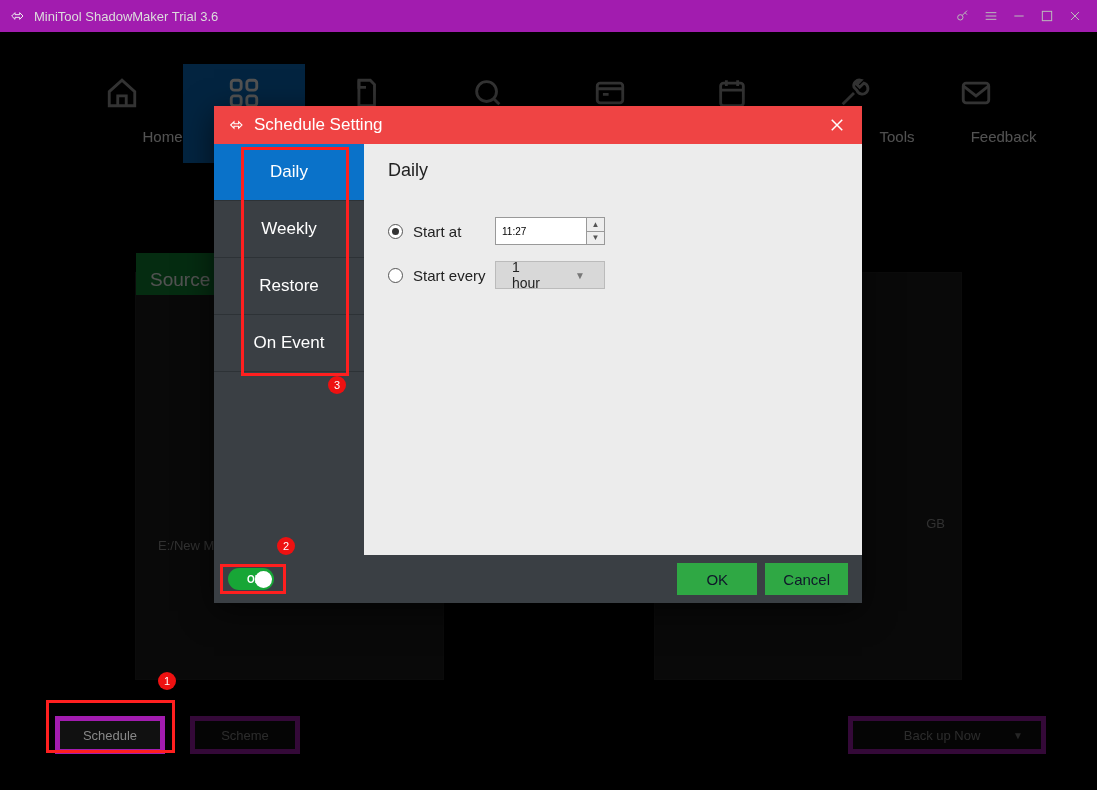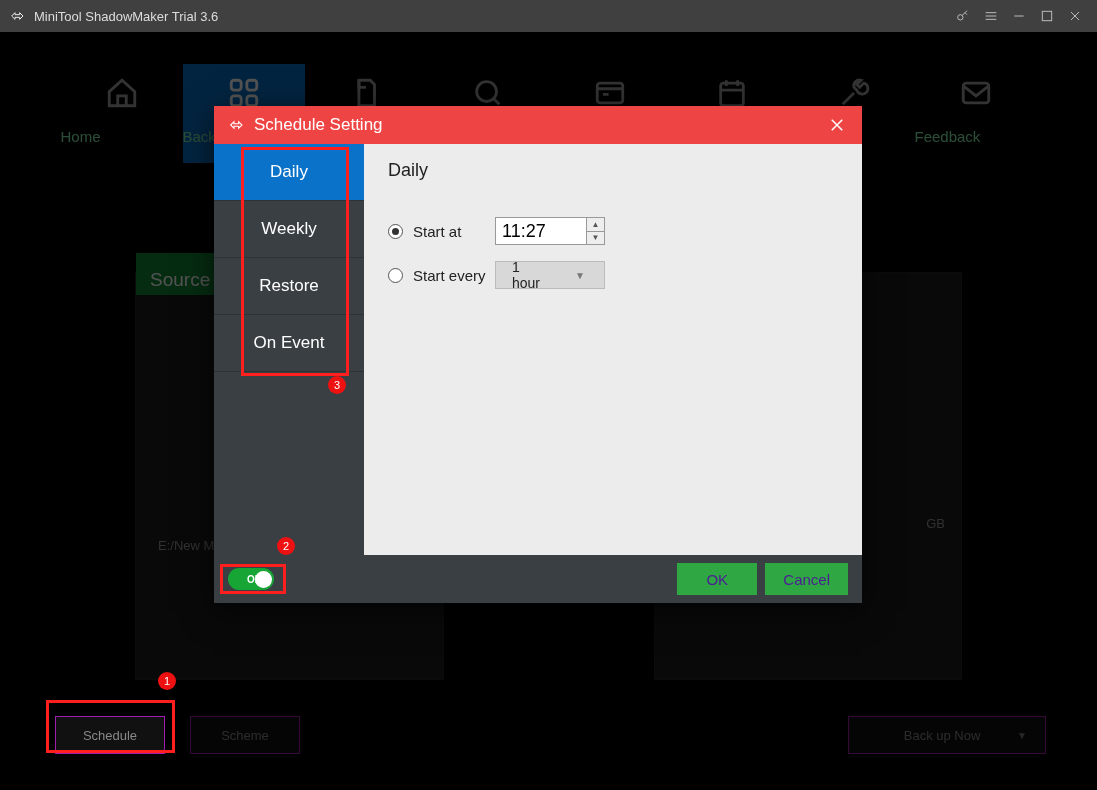--- a/index.html
+++ b/index.html
@@ -1,74 +1,74 @@
 <!DOCTYPE html>
 <html><head>
 <meta charset="utf-8">
 <style>
   * { box-sizing: border-box; margin: 0; padding: 0; font-family: "Segoe UI", Arial, sans-serif; }
   body { background: #000; width: 1097px; height: 790px; overflow: hidden; position: relative; }
 
   
-  .titlebar { height: 32px; background: #404040; display: flex; align-items: center; padding: 5px 8px; color: #ddd; font-size: 13px; }
+  .titlebar { height: 32px; background: #a21caf; display: flex; align-items: center; padding: 5px 8px; color: #ddd; font-size: 13px; }
   .titlebar .app-icon { width: 18px; height: 18px; margin-right: 8px; display:inline-flex; align-items:center; justify-content:center;}
   .titlebar .title { flex: 0 0 auto; }
   .titlebar .spacer { flex: 1; }
   .titlebar .winbtn { width: 28px; height: 20px; display: inline-flex; align-items:center; justify-content:center; cursor:pointer; }
   .titlebar svg { stroke:#bbb; fill:none; stroke-width:1.5; }
 
   
   .appbody { position:absolute; top:32px; left:0; right:0; bottom:0; background:#000; }
   .dim { filter: brightness(0.32); }
   .nav { display:flex; justify-content:center; gap:0; padding-top:32px; }
-  .navitem { width:122px; text-align:left; color:#86efac; font-size:15px; padding:8px 0 18px; position:relative;}
+  .navitem { width:122px; text-align:right; color:#ffffff; font-size:15px; padding:8px 0 18px; position:relative;}
   .navitem.active { background:#0a72c9; }
   .navicon { width:42px; height:42px; margin:0 auto 14px; display:flex; align-items:center; justify-content:center; }
   .navicon svg { stroke:#9f9f9f; fill:none; stroke-width:2; }
   .navitem.active .navicon svg { stroke:#fff; }
 
   .panels { position:absolute; top:240px; left:135px; right:135px; display:flex; gap:210px; }
   .panel { flex:1; height:408px; background:#1b1b1b; border:1px solid #222; position:relative;}
   .panel .hdr { position:absolute; top:-20px; left:0; background:#108a35; color:#fff; padding:16px 26px 4px 14px; font-size:19px; }
   .panel .line { position:absolute; top:265px; left:22px; color:#999; font-size:13px;}
   .panel .lineR { position:absolute; top:243px; right:16px; color:#999; font-size:13px;}
 
   .bottombar { position:absolute; left:0; right:0; bottom:20px; height:70px; display:flex; align-items:center; }
-  .btn-ghost { position:absolute; height:38px; border:1px solid #a21caf; color:#888; font-size:13px; display:flex; align-items:center; justify-content:center; background:#111; cursor:pointer;}
+  .btn-ghost { position:absolute; height:38px; border:5px solid #a21caf; color:#888; font-size:13px; display:flex; align-items:center; justify-content:center; background:#111; cursor:pointer;}
 
   
   .modal { position:absolute; left:214px; top:106px; width:648px; height:497px; background:#3a3f44; box-shadow:0 8px 30px rgba(0,0,0,.6); z-index:40; }
   .modal-title { height:38px; background:#ef4444; display:flex; align-items:center; color:#fff; font-size:17px; padding:0 12px; }
   .modal-title .micon { width:20px; height:20px; margin-right:8px; display:inline-flex; align-items:center; justify-content:center;}
   .modal-title .spacer { flex:1; }
   .modal-title .close { width:26px; height:26px; cursor:pointer; display:flex; align-items:center; justify-content:center; }
   .modal-body { display:flex; height:411px; }
   .sidebar { width:150px; background:#3a3f44; }
   .sideitem { height:57px; display:flex; align-items:center; justify-content:center; color:#fff; font-size:17px; border-bottom:1px solid #2d3236; cursor:pointer;}
   .sideitem.active { background:#0a72c9; }
   .content { flex:1; background:#ececec; padding:16px 24px; color:#222; font-size:15px; }
   .content h3 { font-weight:normal; font-size:18px; margin-bottom:28px; }
   .row { display:flex; align-items:center; height:44px; }
   .row .radio { width:15px; height:15px; border:1.5px solid #555; border-radius:50%; margin-right:10px; position:relative; cursor:pointer; background:#fff;}
   .row .radio.checked::after { content:""; position:absolute; inset:3px; background:#333; border-radius:50%; }
   .row label { width:82px; }
   .spinner { display:flex; border:1px solid #999; height:28px; background:#fff;}
-  .spinner input { border:none; width:90px; padding:0 6px; font-size:18px; outline:none;}
+  .spinner input { border:none; width:90px; padding:0 6px; font-size:10px; outline:none;}
   .spinner .arrows { width:18px; display:flex; flex-direction:column; border-left:1px solid #999;}
   .spinner .arrows div { flex:1; display:flex; align-items:center; justify-content:center; font-size:8px; color:#555; border-bottom:1px solid #999; cursor:pointer; background:#eee;}
   .spinner .arrows div:last-child{border-bottom:none;}
   .combo { display:flex; align-items:center; border:1px solid #bbb; height:28px; width:110px; background:#d8d8d8; cursor:pointer;}
   .combo span { flex:1; padding:0 16px; font-size:14px; }
   .combo .caret { width:20px; text-align:center; color:#777; font-size:10px;}
   .modal-footer { height:48px; background:#3a3f44; display:flex; align-items:center; padding:0 14px; }
   .toggle { width:46px; height:22px; border-radius:11px; background:#17a636; position:relative; cursor:pointer; display:flex; align-items:center;justify-content:center; }
   .toggle .lbl { color:#fff; font-size:10px; font-weight:bold; margin-left:7px;}
   .toggle .knob { position:absolute; right:2px; width:17px; height:17px; background:#fff; border-radius:50%; }
   .modal-footer .spacer{flex:1;}
-  .mbtn { height:32px; min-width:80px; padding:0 18px; background:#2fa844; color:#4c1d95; font-size:15px; border:none; margin-left:8px; cursor:pointer;}
+  .mbtn { height:32px; min-width:80px; padding:0 18px; background:#2fa844; color:#0f172a; font-size:15px; border:none; margin-left:8px; cursor:pointer;}
 
   
   .redbox { position:absolute; border:3px solid #ff1f1f; z-index:60; pointer-events:none;}
   .redbadge { position:absolute; width:18px; height:18px; border-radius:50%; background:#e11; color:#fff; font-size:11px; display:flex; align-items:center; justify-content:center; z-index:61; pointer-events:none;}
 </style>
 </head>
 <body>
 
 <div class="titlebar">
   <span class="app-icon">

